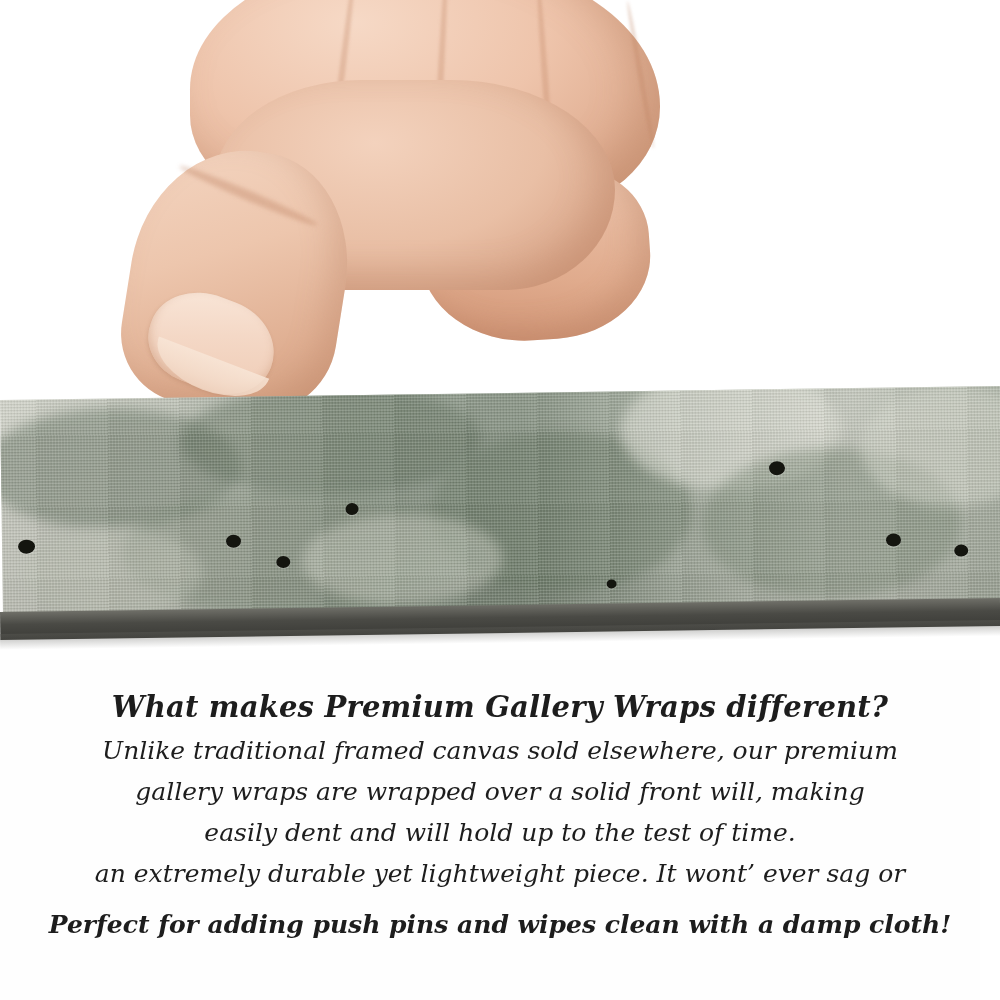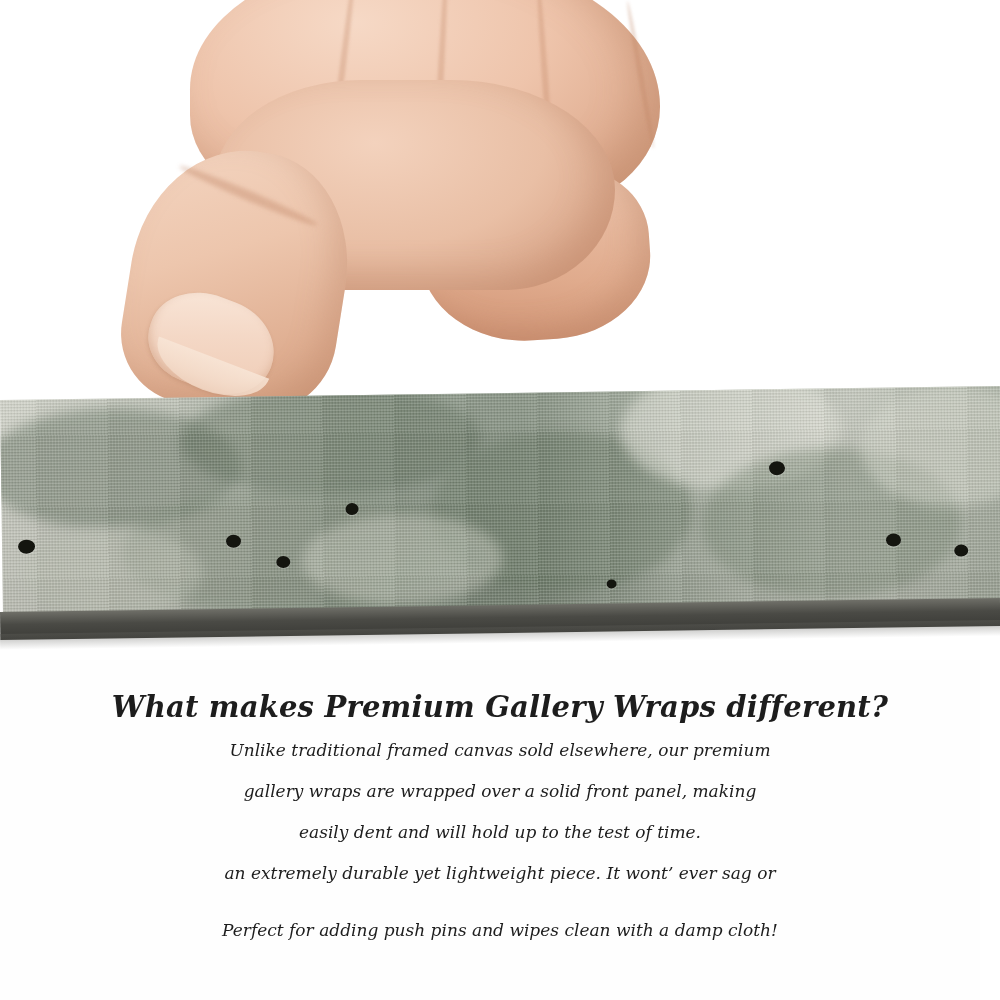--- a/index.html
+++ b/index.html
@@ -195,26 +195,27 @@
     color: #1d1d1d;
   }
   .caption h2 {
     margin: 0 0 6px 0;
     font-size: 29px;
     font-weight: 700;
     letter-spacing: .2px;
   }
   .caption p {
     margin: 0;
-    font-size: 17px;
+    font-size: 25px;
     line-height: 41px;
     font-weight: 400;
   }
   .caption .last {
-    margin-top: 16px;
+    margin-top: 10px;
+    font-weight: bold;
   }
 </style>
 </head>
 <body>
 
 <div class="page">
 
   <div class="photo">
 
     <div class="hand">
@@ -256,19 +257,19 @@
       <div class="speck" style="left:604px; top:188px; width:10px; height:9px;"></div>
     </div>
 
     <div class="strip-edge"></div>
     <div class="strip-edge-shadow"></div>
   </div>
 
   <div class="caption">
     <h2>What makes Premium Gallery Wraps different?</h2>
     <p>Unlike traditional framed canvas sold elsewhere, our premium</p>
-    <p>gallery wraps are wrapped over a solid front panel, making</p>
+    <p>gallery wraps are wrapped over a solid front will, making</p>
     <p>easily dent and will hold up to the test of time.</p>
     <p>an extremely durable yet lightweight piece. It wont’ ever sag or</p>
     <p class="last">Perfect for adding push pins and wipes clean with a damp cloth!</p>
   </div>
 
 </div>
 
 </body></html>

